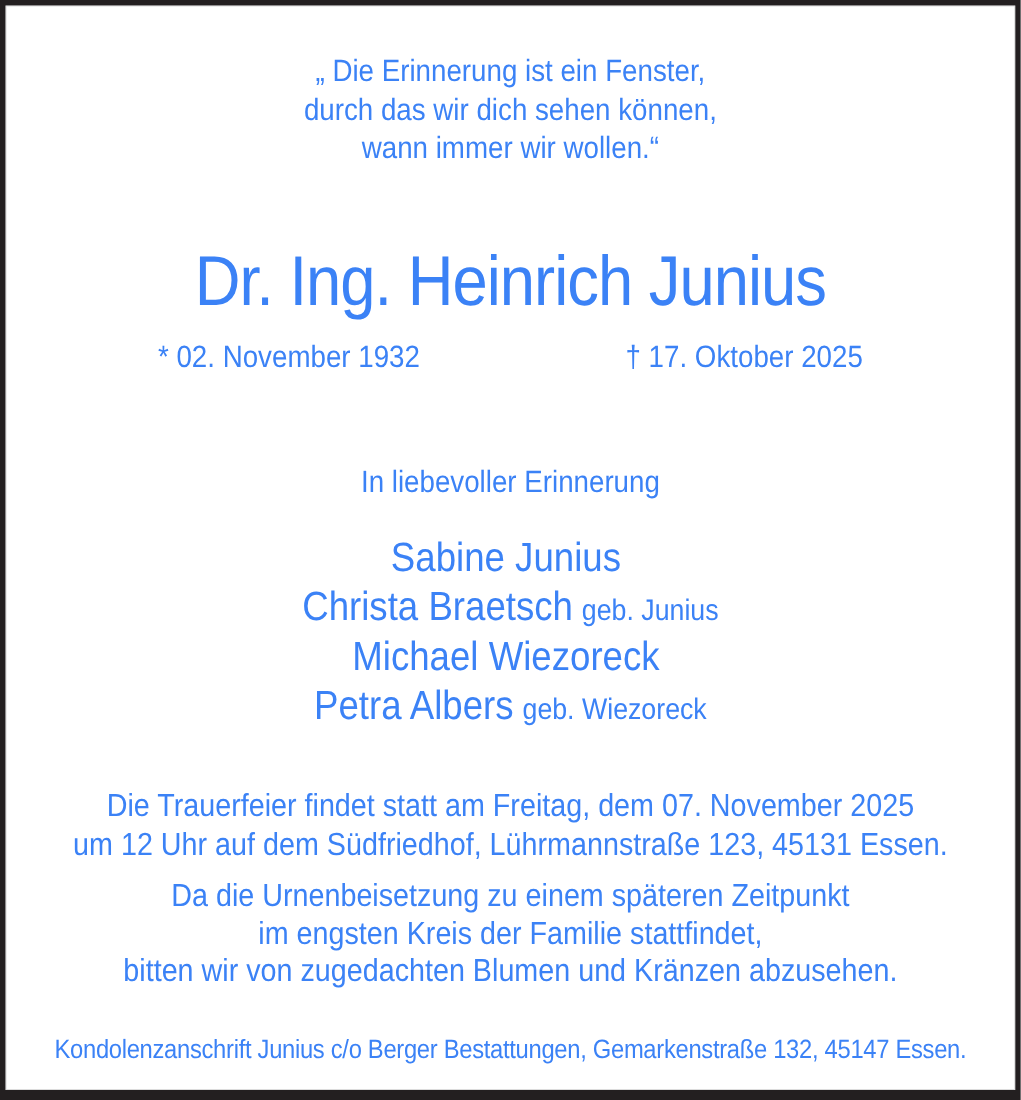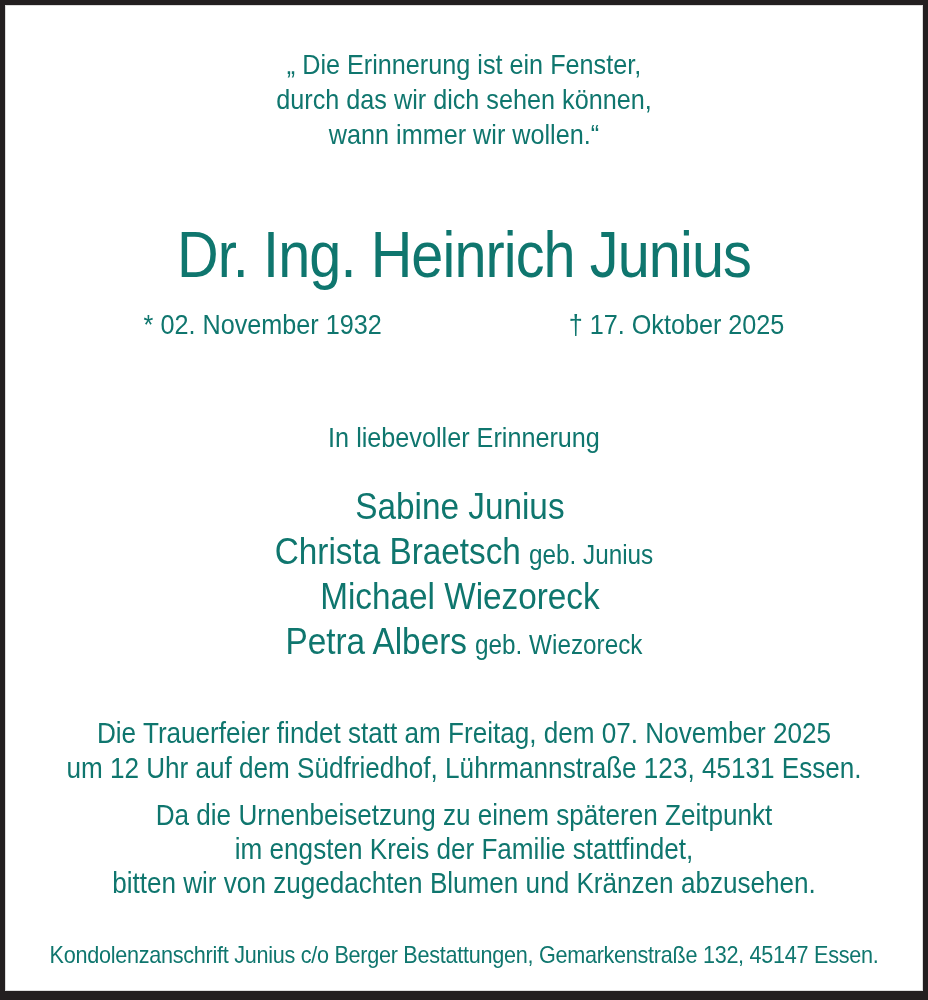--- a/index.html
+++ b/index.html
@@ -10,21 +10,21 @@
   .page {
     box-sizing: border-box;
     width: 928px;
     height: 1000px;
     background: #ffffff;
     border: 5px solid #231f20;
     border-bottom-width: 9px;
     box-shadow: inset 0 0 0 1px #dcdcdc;
     overflow: hidden;
     font-family: "Liberation Sans", sans-serif;
-    color: #0f766e;
+    color: #3b82f6;
   }
   
   .content {
     width: 1020px;
     transform: scaleX(0.9);
     transform-origin: 0 0;
     text-align: center;
   }
   .quote {
     margin-top: 42px;

